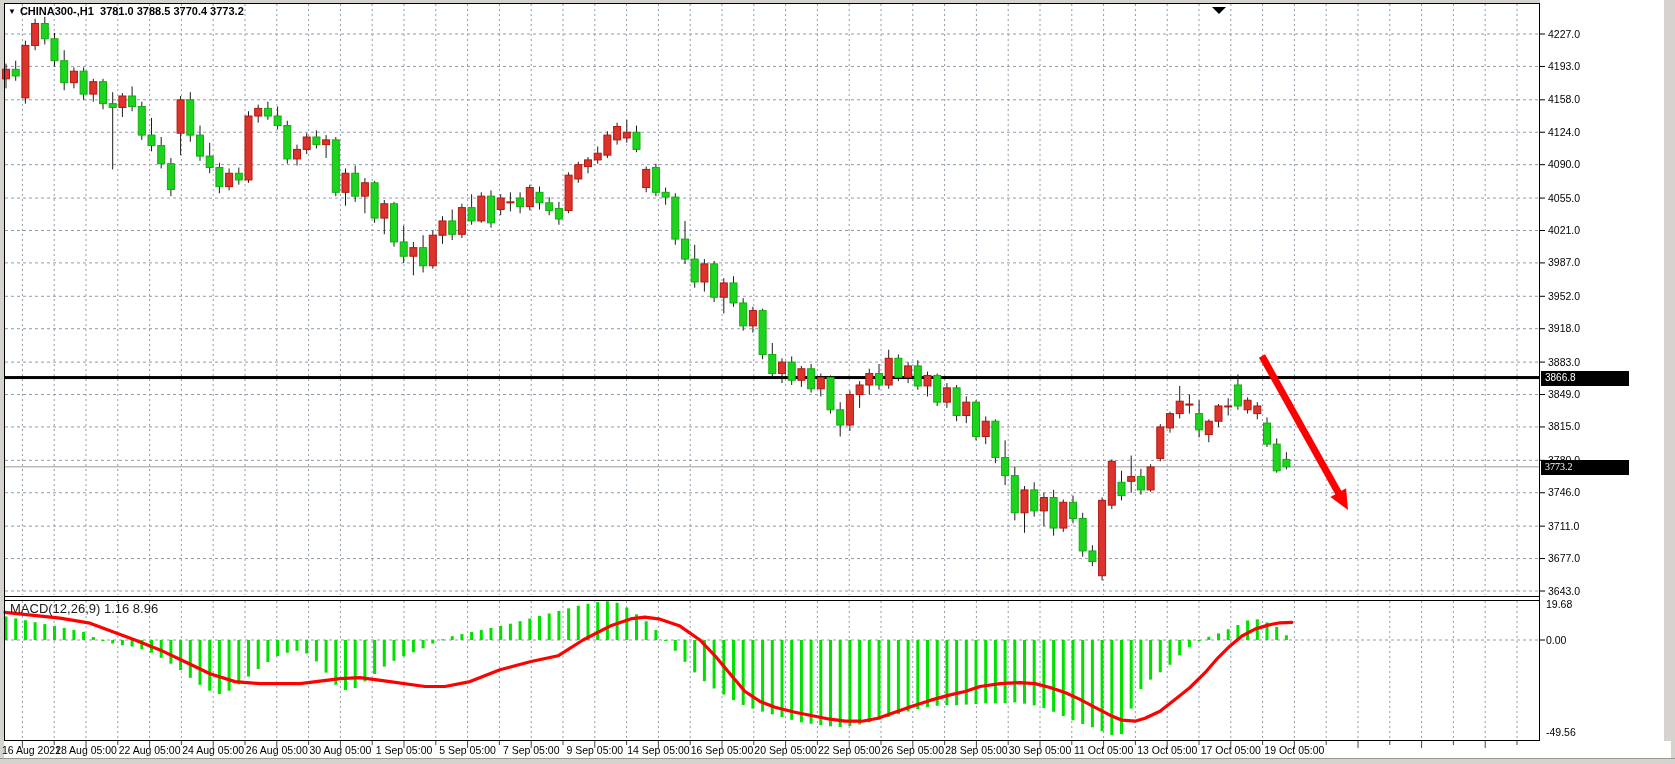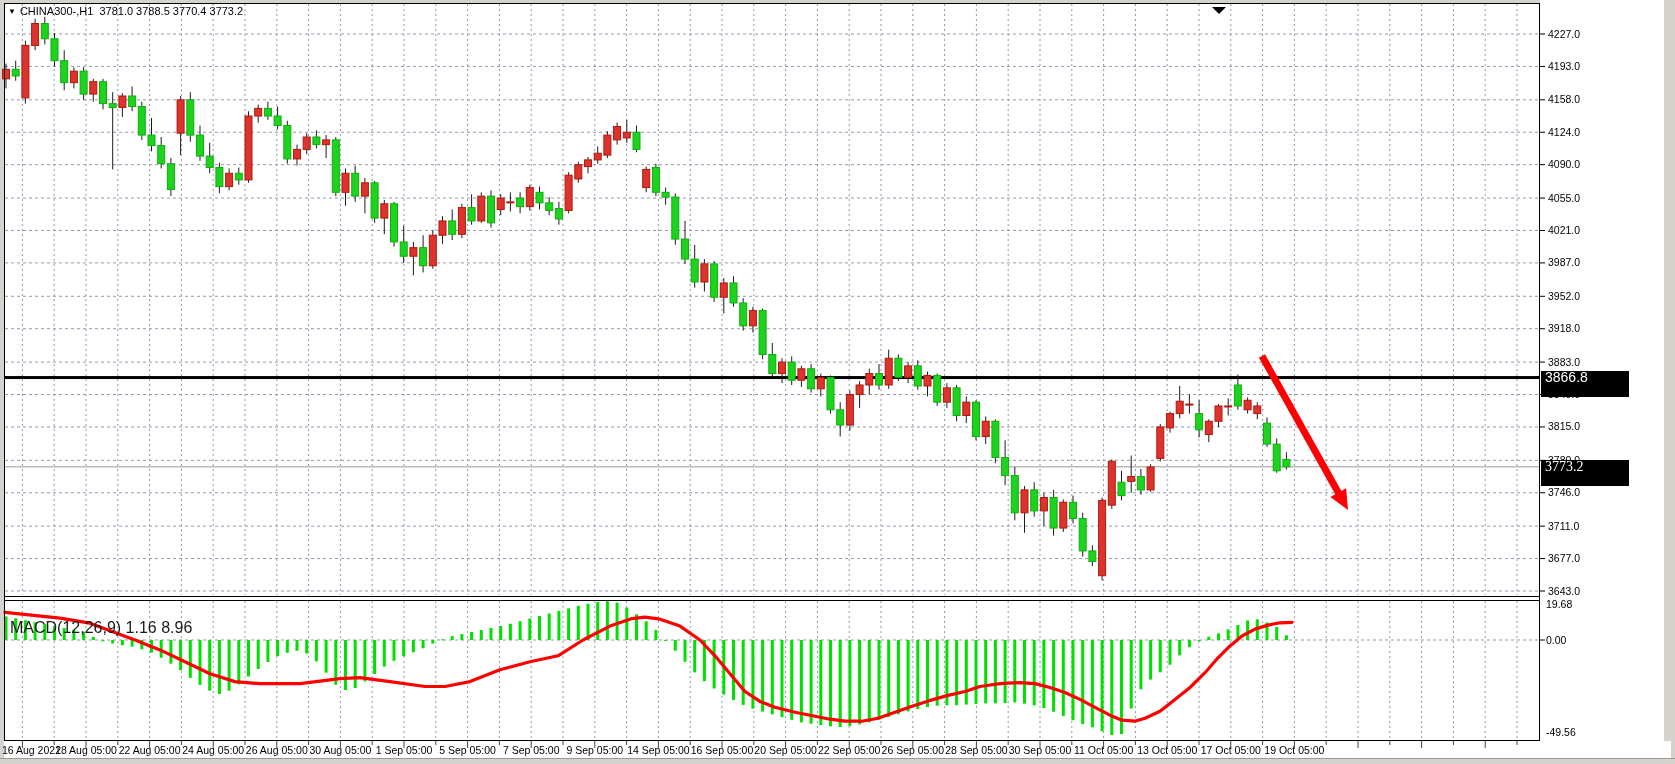--- a/index.html
+++ b/index.html
@@ -1,24 +1,24 @@
 <!DOCTYPE html>
 <html><head>
 <meta charset="utf-8">
 <style>
   html,body{margin:0;padding:0;background:#d6d3ce;}
   #app{position:relative;width:1675px;height:764px;background:#d6d3ce;overflow:hidden;
        font-family:"Liberation Sans",sans-serif;-webkit-font-smoothing:none;}
   #chart-svg{position:absolute;left:0;top:0;}
   .overlay{position:absolute;z-index:5;white-space:nowrap;}
-  #title-row{left:8px;top:5px;font-size:11px;color:#000;}
+  #title-row{left:8px;top:5px;font-size:11px;color:#000;font-weight:bold;}
   #title-row .caret{font-size:8px;margin-right:4px;position:relative;top:-1px;}
-  #macd-label-row{left:10px;top:619px;font-size:16px;color:#1a1a1a;}
-  .price-badge{position:absolute;left:1541px;width:84px;height:26px;background:#000;color:#fff;
-       font-size:14px;line-height:13px;padding-left:4px;z-index:6;}
+  #macd-label-row{left:10px;top:601px;font-size:13px;color:#1a1a1a;}
+  .price-badge{position:absolute;left:1541px;width:84px;height:15px;background:#000;color:#fff;
+       font-size:10px;line-height:13px;padding-left:4px;z-index:6;}
   svg text{font-family:"Liberation Sans",sans-serif;}
 </style>
 </head>
 <body>
 
 <div id="app">
 
   <svg id="chart-svg" width="1675" height="764">
     <g id="g-bg">
         <rect x="4" y="3" width="1536" height="738" fill="#ffffff"></rect>

